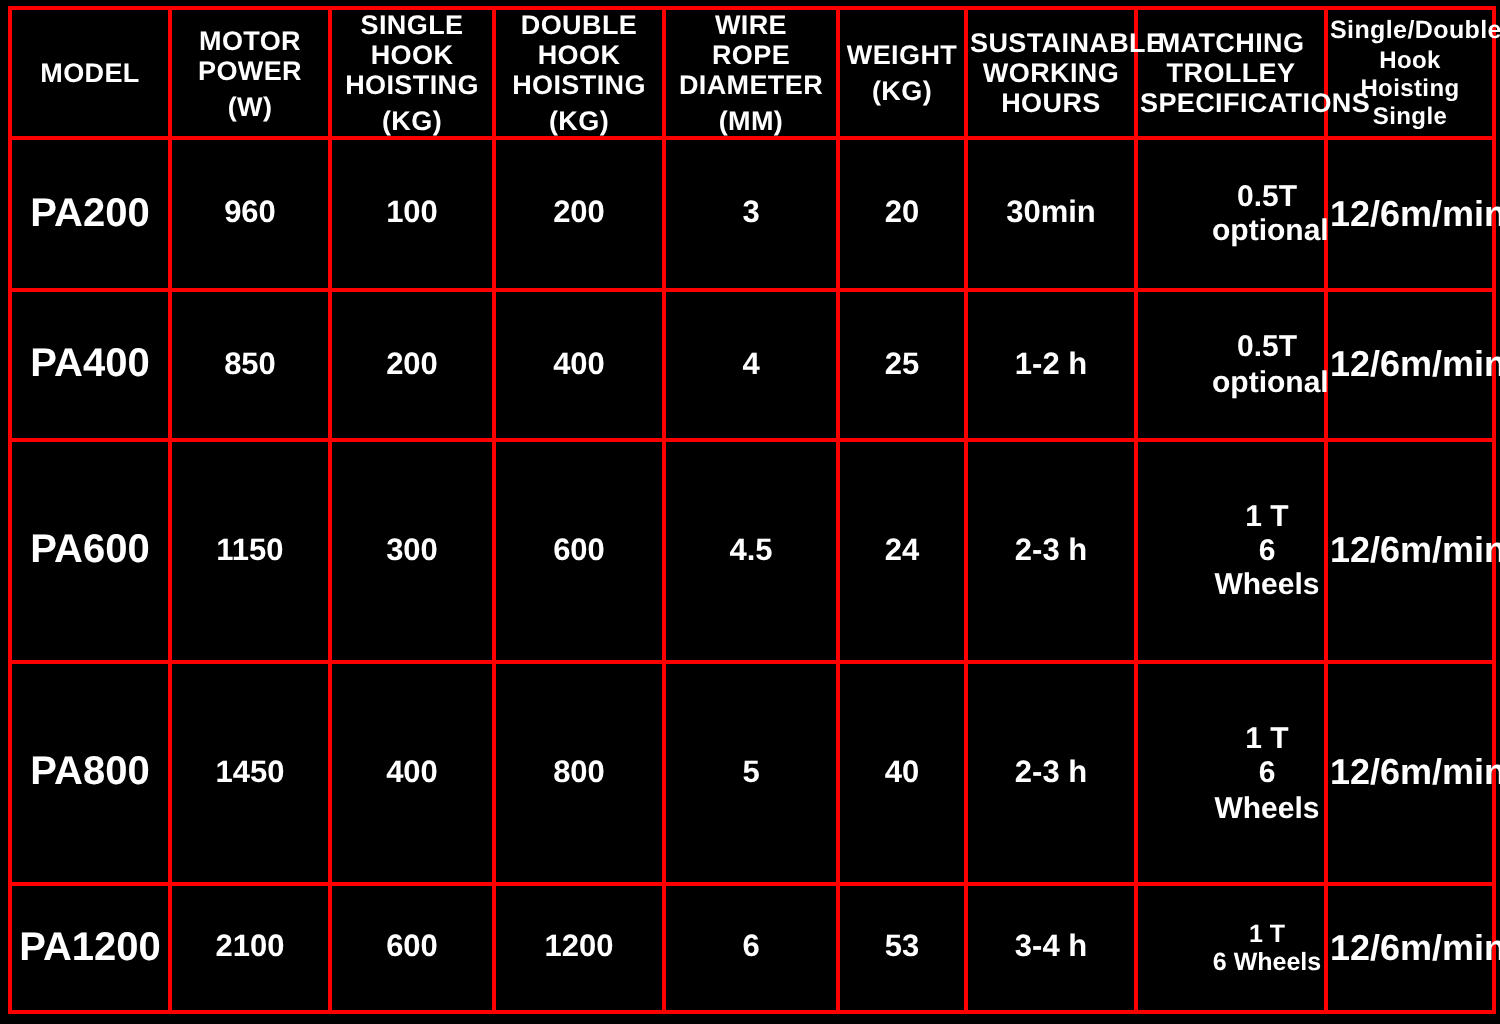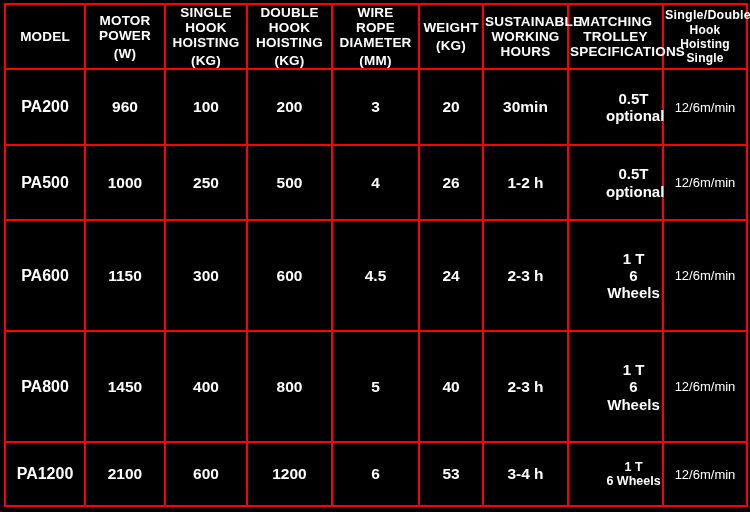--- a/index.html
+++ b/index.html
@@ -50,27 +50,27 @@
   thead th.hdr-speed {
     font-size: 12px;
     line-height: 1.2;
   }
   thead th.hdr-speed .big { font-size: 12.5px; }
 
   tbody td {
     font-weight: bold;
     font-size: 15.5px;
   }
-  tbody td.c-model { font-size: 16px; }
+  tbody td.c-model { font-size: 20px; }
   tbody td.c-trolley {
     font-size: 15px;
     line-height: 1.15;
   }
   tbody td.c-trolley .t-line { display: block; padding-left: 36px; }
-  tbody td.c-speed { font-size: 13px; font-weight: normal; }
+  tbody td.c-speed { font-size: 18px; font-weight: bold; }
   tbody tr.row-last td.c-trolley { font-size: 12.5px; }
 
   col.w-model { width: 80px; }
   col.w-motor { width: 80px; }
   col.w-single { width: 82px; }
   col.w-double { width: 85px; }
   col.w-wire { width: 87px; }
   col.w-weight { width: 64px; }
   col.w-hours { width: 85px; }
   col.w-trolley { width: 95px; }
@@ -150,26 +150,26 @@
         <td>3</td>
         <td>20</td>
         <td>30min</td>
         <td class="c-trolley">
           <span class="t-line">0.5T</span>
           <span class="t-line">optional</span>
         </td>
         <td class="c-speed">12/6m/min</td>
       </tr>
       <tr>
-        <td class="c-model">PA500</td>
-        <td>1000</td>
-        <td>250</td>
-        <td>500</td>
+        <td class="c-model">PA400</td>
+        <td>850</td>
+        <td>200</td>
+        <td>400</td>
         <td>4</td>
-        <td>26</td>
+        <td>25</td>
         <td>1-2 h</td>
         <td class="c-trolley">
           <span class="t-line">0.5T</span>
           <span class="t-line">optional</span>
         </td>
         <td class="c-speed">12/6m/min</td>
       </tr>
       <tr>
         <td class="c-model">PA600</td>
         <td>1150</td>

